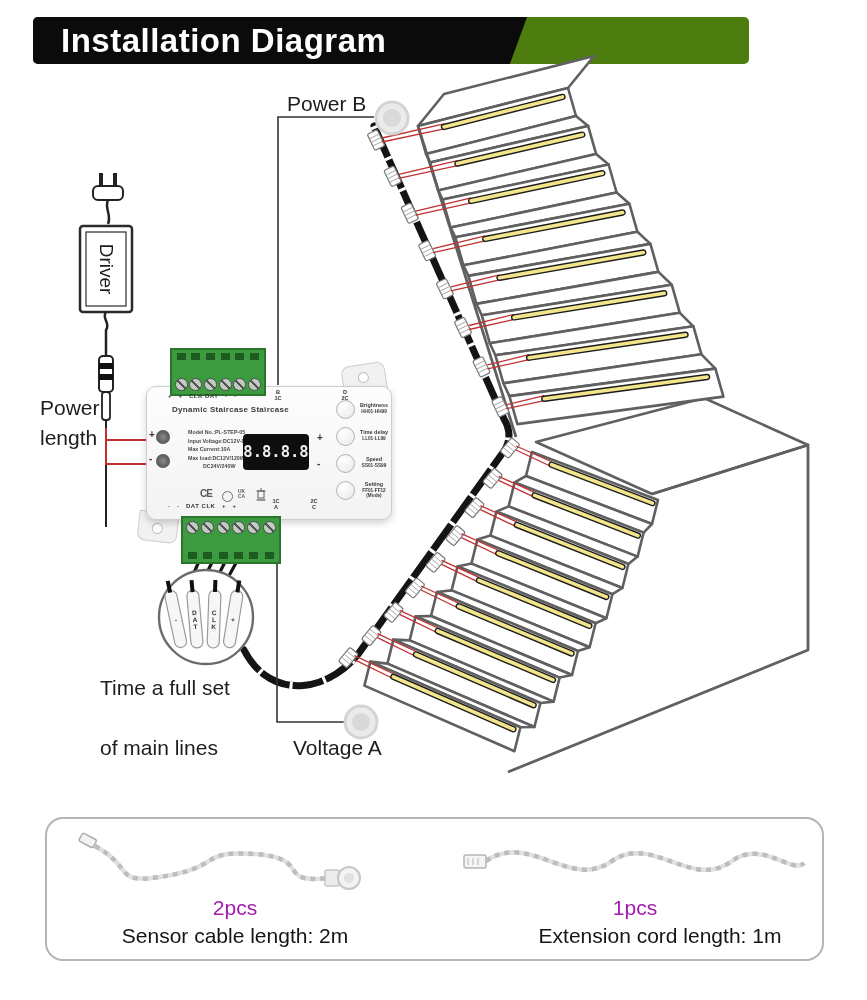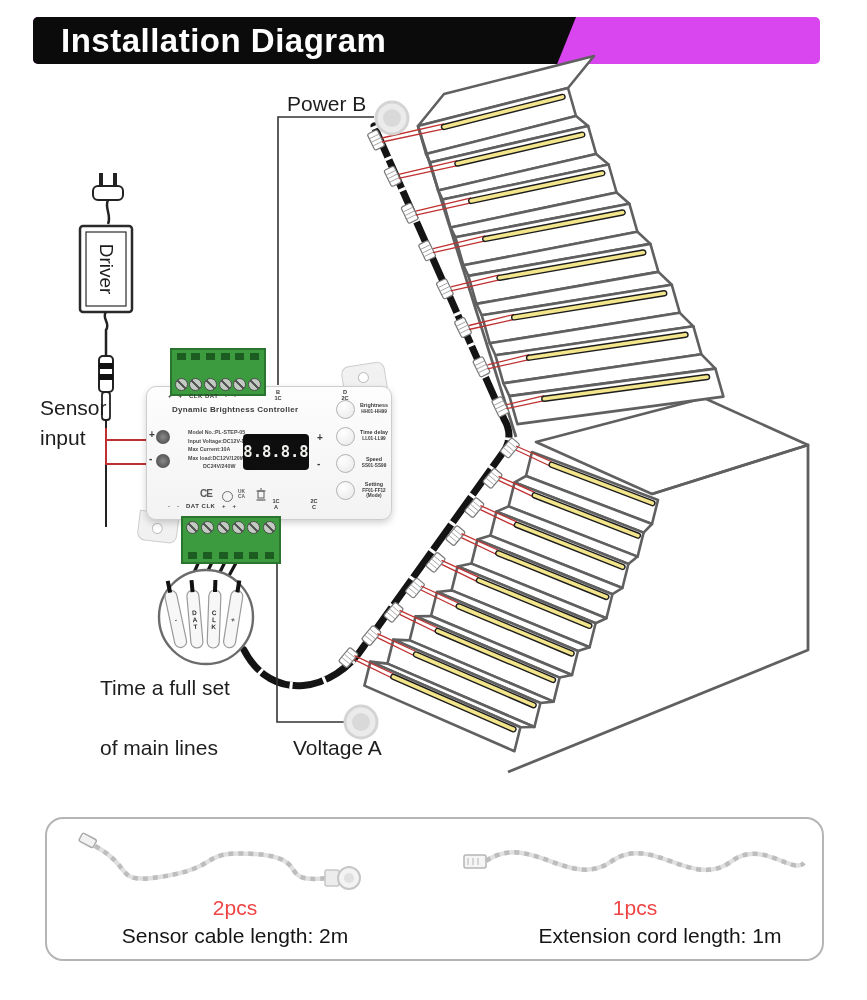--- a/index.html
+++ b/index.html
@@ -1,21 +1,21 @@
 <!DOCTYPE html>
 <html><head>
 <meta charset="utf-8">
 <style>
   html,body{margin:0;padding:0;background:#fff;}
   body{position:relative;width:867px;height:1000px;overflow:hidden;
        font-family:"Liberation Sans",sans-serif;color:#222;}
   .abs{position:absolute;}
   
-  .banner{position:absolute;left:33px;top:17px;width:787px;height:47px;
-          background:#d946ef;border-radius:5px;overflow:hidden;text-align:right;}
+  .banner{position:absolute;left:33px;top:17px;width:716px;height:47px;
+          background:#4d7c0f;border-radius:5px;overflow:hidden;text-align:right;}
   .banner-black{position:absolute;inset:0;background:#0b0b0b;
           clip-path:polygon(0 0,69% 0,66.6% 100%,0 100%);}
   .banner-title{position:absolute;left:28px;top:0;height:47px;line-height:47px;
           color:#fff;font-size:33px;font-weight:bold;letter-spacing:.5px;}
   svg#scene{position:absolute;left:0;top:0;z-index:1;}
   .face{fill:#ffffff;stroke:#606060;stroke-width:2.6;stroke-linejoin:round;}
   .edge{fill:none;stroke:#606060;stroke-width:2.8;stroke-linejoin:round;}
   
   .lbl{position:absolute;z-index:3;font-size:21px;color:#1d1d1d;}
   
@@ -37,21 +37,21 @@
   .btnlab{position:absolute;z-index:5;width:36px;text-align:center;color:#3a3a3a;}
   .btnlab .l1{font-size:5.4px;font-weight:bold;line-height:6.5px;}
   .btnlab .l2{font-size:4.7px;font-weight:bold;line-height:5.5px;}
   .display{position:absolute;left:243px;top:434px;width:66px;height:36px;background:#0e0e0e;
        border-radius:4px;z-index:5;display:flex;align-items:center;justify-content:center;
        color:#efefec;font-family:"DejaVu Sans Mono",monospace;font-size:15.5px;font-weight:bold;letter-spacing:0;}
   .certcircle{position:absolute;width:9px;height:9px;border:1.2px solid #6e6e6e;border-radius:50%;z-index:5;}
   
   .panel{position:absolute;left:45px;top:817px;width:775px;height:140px;z-index:2;
        border:2px solid #b5b5b5;border-radius:18px;background:#fff;}
-  .kit-qty{position:absolute;text-align:center;font-size:21px;color:#ef4444;z-index:3;}
+  .kit-qty{position:absolute;text-align:center;font-size:21px;color:#a21caf;z-index:3;}
   .kit-desc{position:absolute;text-align:center;font-size:21px;color:#151515;z-index:3;}
 </style>
 </head>
 <body>
 
 <div class="banner">
   <div class="banner-black"></div>
   <div class="banner-title">Installation Diagram</div>
 </div>
 
@@ -339,21 +339,21 @@
       <g transform="rotate(9 233 620)">
         <rect x="227" y="590" width="12" height="58" rx="6" fill="#f7f7f7" stroke="#9a9a9a" stroke-width="1.2"></rect>
         <rect x="231" y="580" width="4" height="12" fill="#111"></rect>
         <text x="233" y="622" text-anchor="middle" font-size="6.5" font-weight="bold" fill="#333" font-family="Liberation Sans, sans-serif"><tspan x="233" dy="0">+</tspan></text>
       </g>
     </g>
 </svg>
 
 <div class="lbl" style="left:287px;top:92px;">Power B</div>
 <div class="lbl" style="left:293px;top:736px;">Voltage A</div>
-<div class="lbl" style="left:40px;top:393px;width:100px;line-height:1.45;">Sensor input</div>
+<div class="lbl" style="left:40px;top:393px;width:100px;line-height:1.45;">Power length</div>
 <div class="lbl" style="left:100px;top:676px;">Time a full set</div>
 <div class="lbl" style="left:100px;top:704px;margin-top:32px;">of main lines</div>
 
 <div class="ear" style="left:342px;top:364px;width:42px;height:26px;border-radius:8px 8px 0 0;transform:rotate(-9deg);">
   <div class="hole" style="left:15px;top:7px;"></div>
 </div>
 <div class="ear" style="left:138px;top:512px;width:38px;height:28px;border-radius:0 0 8px 8px;transform:rotate(7deg);">
   <div class="hole" style="left:13px;top:10px;"></div>
 </div>
 
@@ -410,21 +410,21 @@
 </div>
 <div class="tiny" style="left:268px;top:498px;font-size:5.6px;text-align:center;width:16px;line-height:6.2px;">
   <div>1C</div>
     <div>A</div>
 </div>
 <div class="tiny" style="left:306px;top:498px;font-size:5.6px;text-align:center;width:16px;line-height:6.2px;">
   <div>2C</div>
     <div>C</div>
 </div>
 
-<div class="tiny" style="left:172px;top:405px;font-size:8px;letter-spacing:.3px;">Dynamic Brightness Controller</div>
+<div class="tiny" style="left:172px;top:405px;font-size:8px;letter-spacing:.3px;">Dynamic Staircase Staircase</div>
 
 <div class="tiny" style="left:149px;top:429px;font-size:10px;">+</div>
 <div class="tiny" style="left:149px;top:453px;font-size:10px;">-</div>
 <div class="abs" style="left:156px;top:430px;width:14px;height:14px;border-radius:50%;background:radial-gradient(#8a8a8a,#3f3f3f);z-index:5;"></div>
 <div class="abs" style="left:156px;top:454px;width:14px;height:14px;border-radius:50%;background:radial-gradient(#8a8a8a,#3f3f3f);z-index:5;"></div>
 
 <div class="tiny" style="left:188px;top:428px;font-size:5.3px;line-height:8.6px;color:#4a4a4a;">
   <div>Model No.:PL-STEP-05</div>
   <div>Input Voltage:DC12V-DC24V</div>
   <div>Max Current:10A</div>

